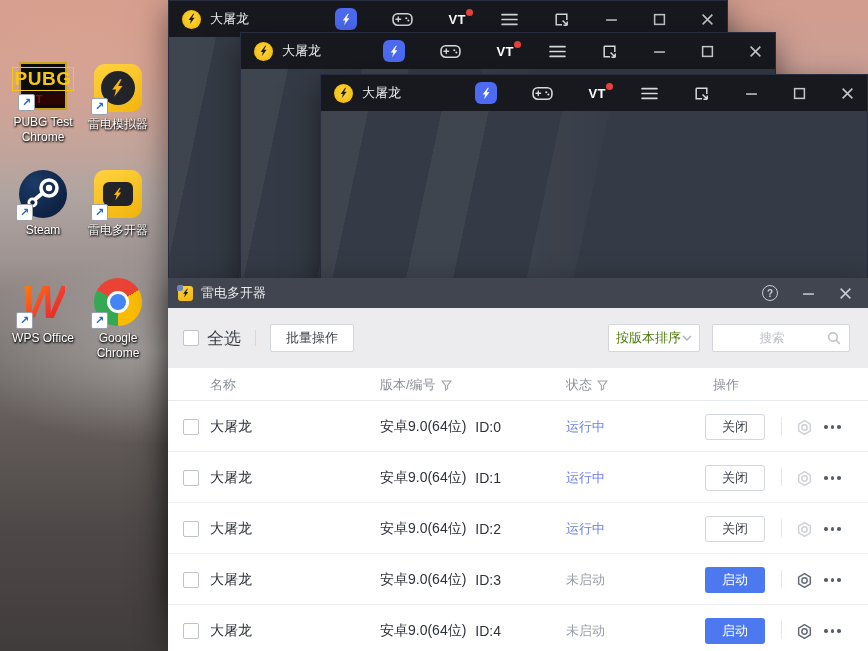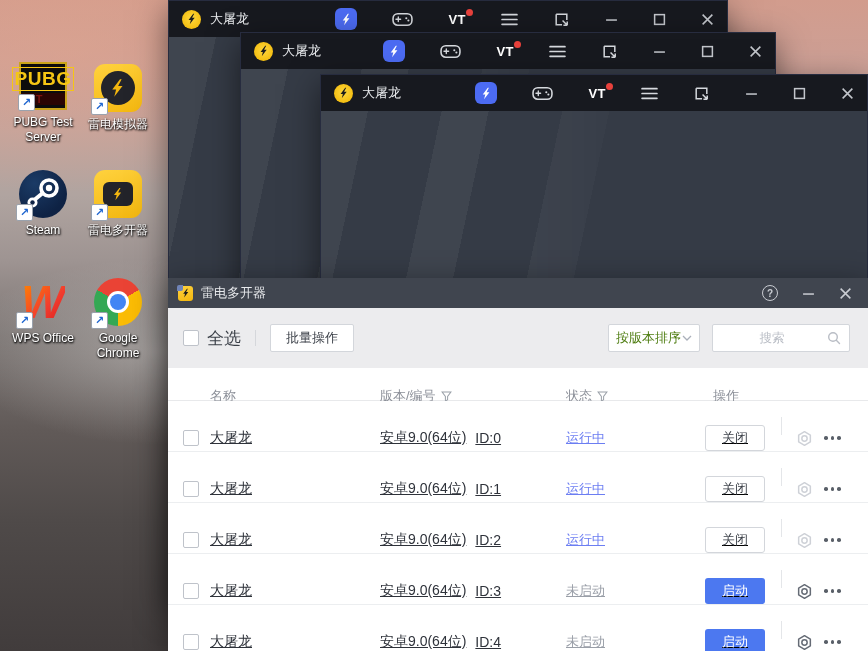--- a/index.html
+++ b/index.html
@@ -76,21 +76,21 @@
   .batch-btn{height:28px;padding:0 15px;background:#fff;border:1px solid #d3d6db;border-radius:2px;font-size:13px;color:#3a3f47;display:flex;align-items:center;cursor:pointer;box-sizing:border-box;}
   .sort-dropdown{position:absolute;right:168px;top:16px;width:92px;height:28px;background:#fff;border:1px solid #d3d6db;border-radius:2px;box-sizing:border-box;display:flex;align-items:center;padding:0 7px;cursor:pointer;}
   .sort-dropdown .sel{font-size:13px;color:#4d7c0f;white-space:nowrap;}
   .sort-dropdown .chev{margin-left:auto;display:flex;}
   .search-box{position:absolute;right:18px;top:16px;width:138px;height:28px;background:#fff;border:1px solid #d3d6db;border-radius:2px;box-sizing:border-box;display:flex;align-items:center;}
   .search-box input{border:none;outline:none;background:transparent;font-size:12.5px;color:#3a3f47;width:100px;padding:0 0 0 9px;font-family:inherit;text-align:center;}
   .search-box input::placeholder{color:#b9bdc5;}
   .search-box .mag{position:absolute;right:8px;display:flex;}
 
   .mm-thead{position:relative;height:32px;background:#fff;border-bottom:1px solid #e8e9eb;font-size:13px;color:#8b8f98;}
-  .cell{position:absolute;top:12px;height:100%;display:flex;align-items:center;white-space:nowrap;text-decoration:underline;}
+  .cell{position:absolute;top:1px;height:100%;display:flex;align-items:center;white-space:nowrap;}
   .c-check{left:15px;} .c-name{left:42px;} .c-ver{left:212px;} .c-status{left:398px;}
   .c-op{left:545px;} .c-action{left:537px;} .c-div{left:613px;} .c-gear{left:628px;} .c-dots{left:656px;}
   .funnel{margin-left:5px;display:flex;}
 
   .mm-row{position:relative;height:50px;background:#fff;border-bottom:1px solid #eceef0;}
   .mm-row .name{font-size:14px;color:#2e323a;}
   .mm-row .ver{font-size:14px;color:#2e323a;display:flex;gap:9px;}
   .status-running{font-size:13px;color:#6c7ef2;}
   .status-stopped{font-size:13px;color:#9a9fa8;}
   .row-btn{width:60px;height:26px;border-radius:3px;font-size:13px;display:flex;align-items:center;justify-content:center;cursor:pointer;box-sizing:border-box;}
@@ -157,21 +157,21 @@
 
 <div class="screen">
   <div class="wallpaper"></div>
 
   <div class="dicon" style="left:5px;top:62px;">
     <div class="art art-pubg">
       <span class="pubg-top">PUBG</span>
       <span class="pubg-bottom">EST</span>
       <span class="shortcut-arrow">↗</span>
     </div>
-    <div class="label">PUBG Test Server</div>
+    <div class="label">PUBG Test Chrome</div>
   </div>
 
   <div class="dicon" style="left:80px;top:64px;">
     <div class="art art-ld">
       <span class="ring">
           <svg width="20" height="20" fill="#f4b70f">
             <use href="#i-bolt"></use>
           </svg>
         </span>
       <span class="shortcut-arrow">↗</span>

